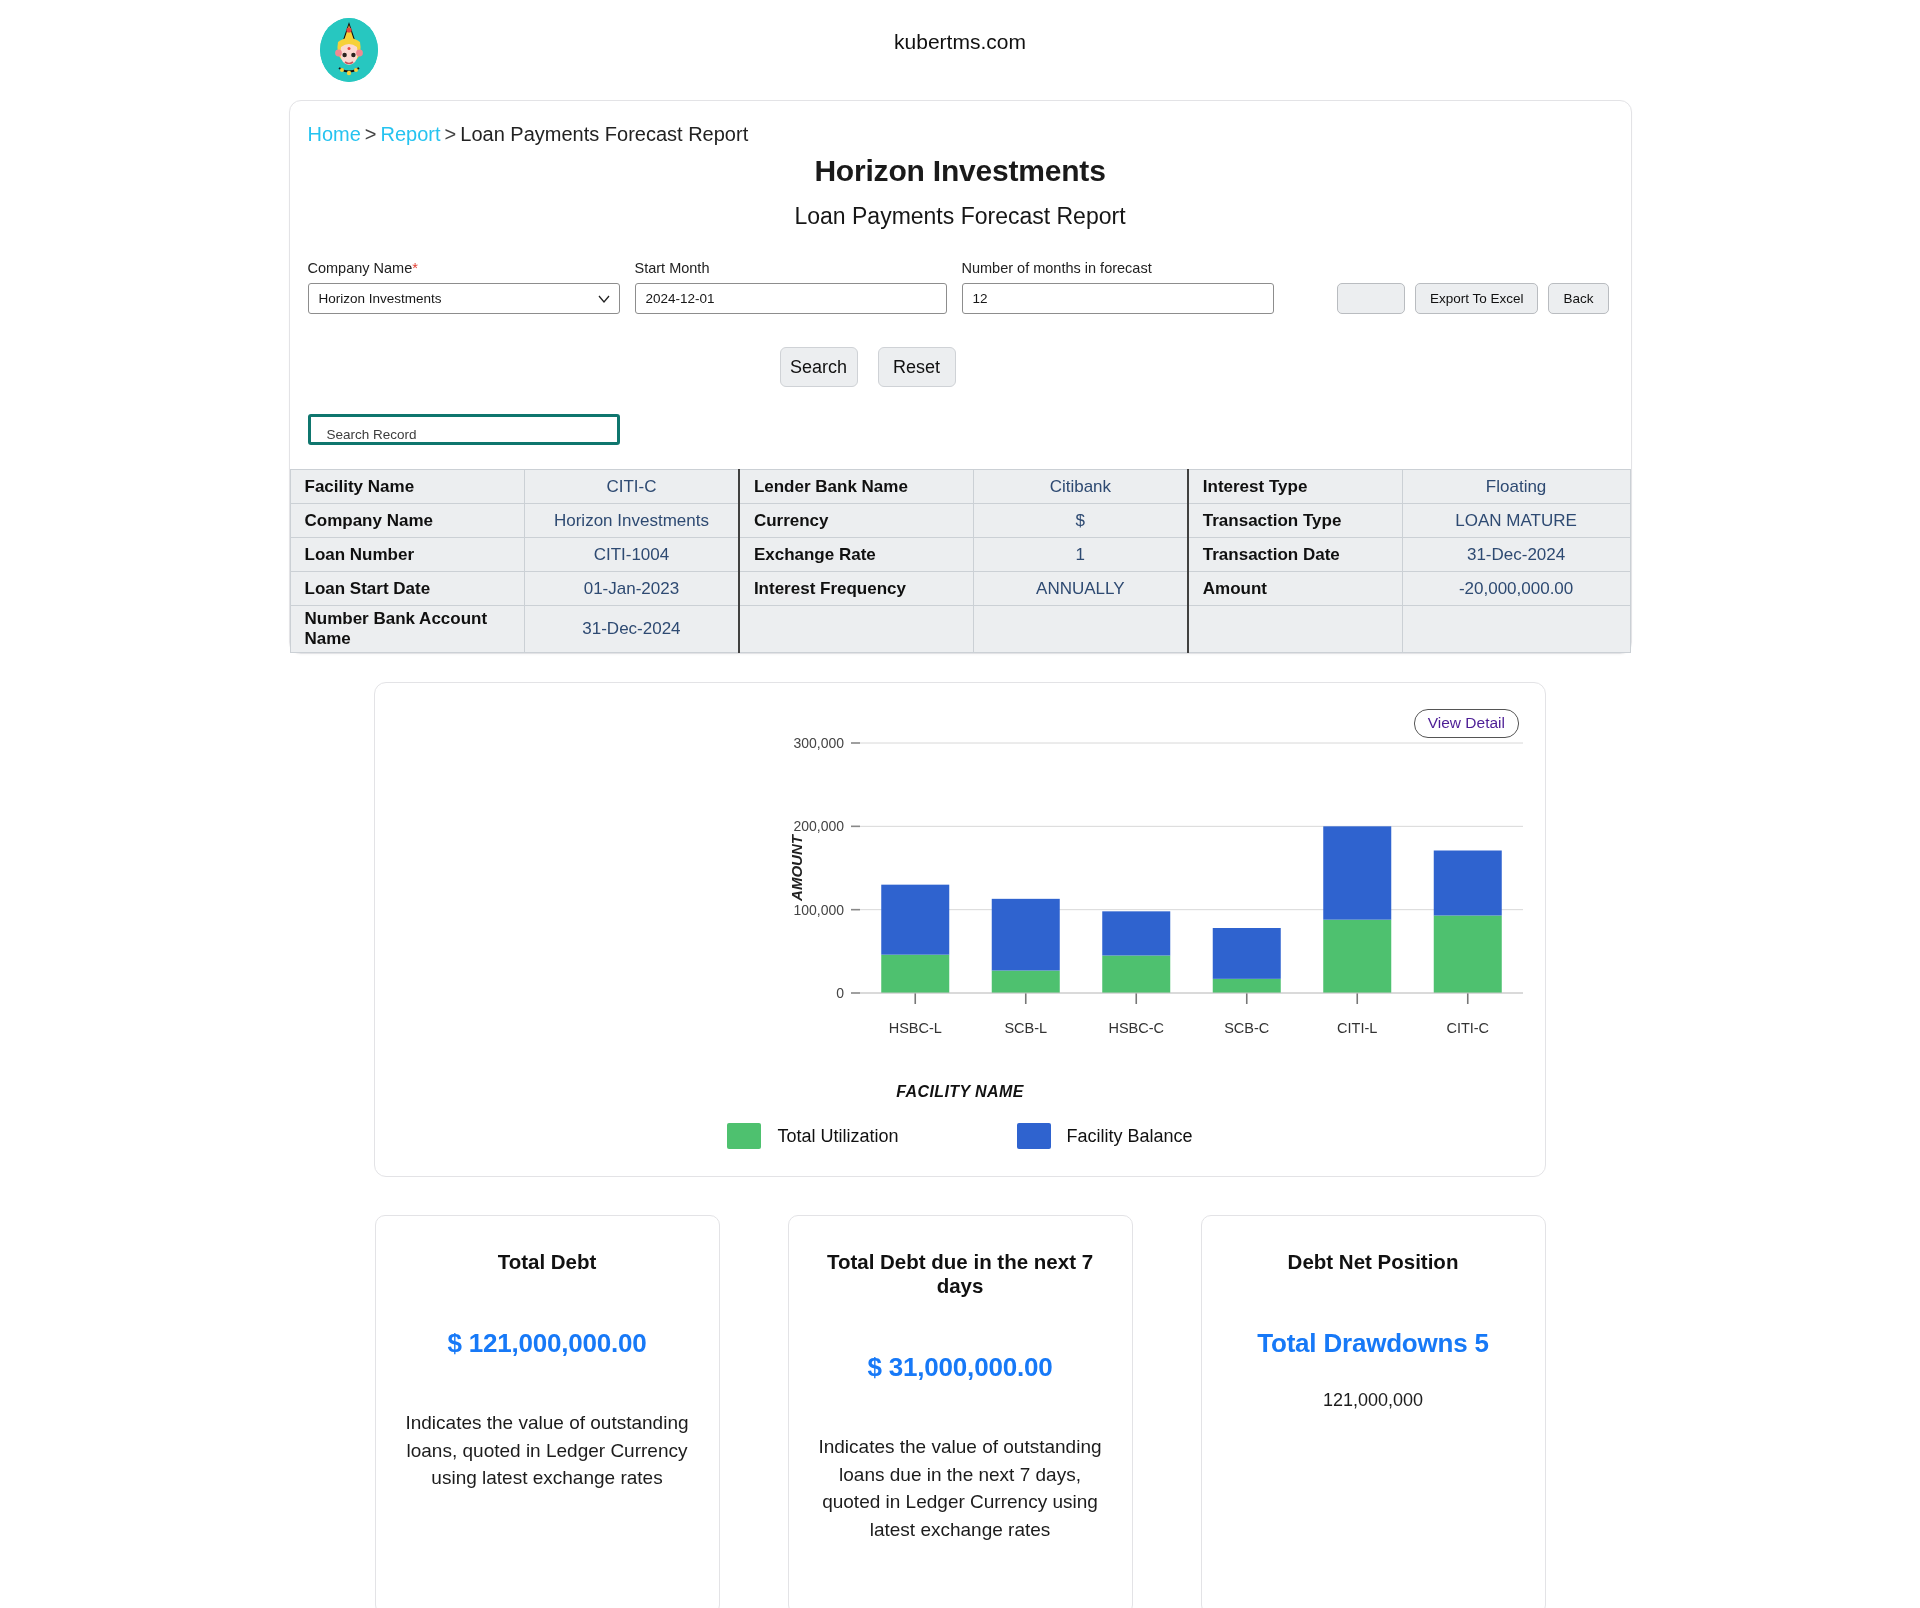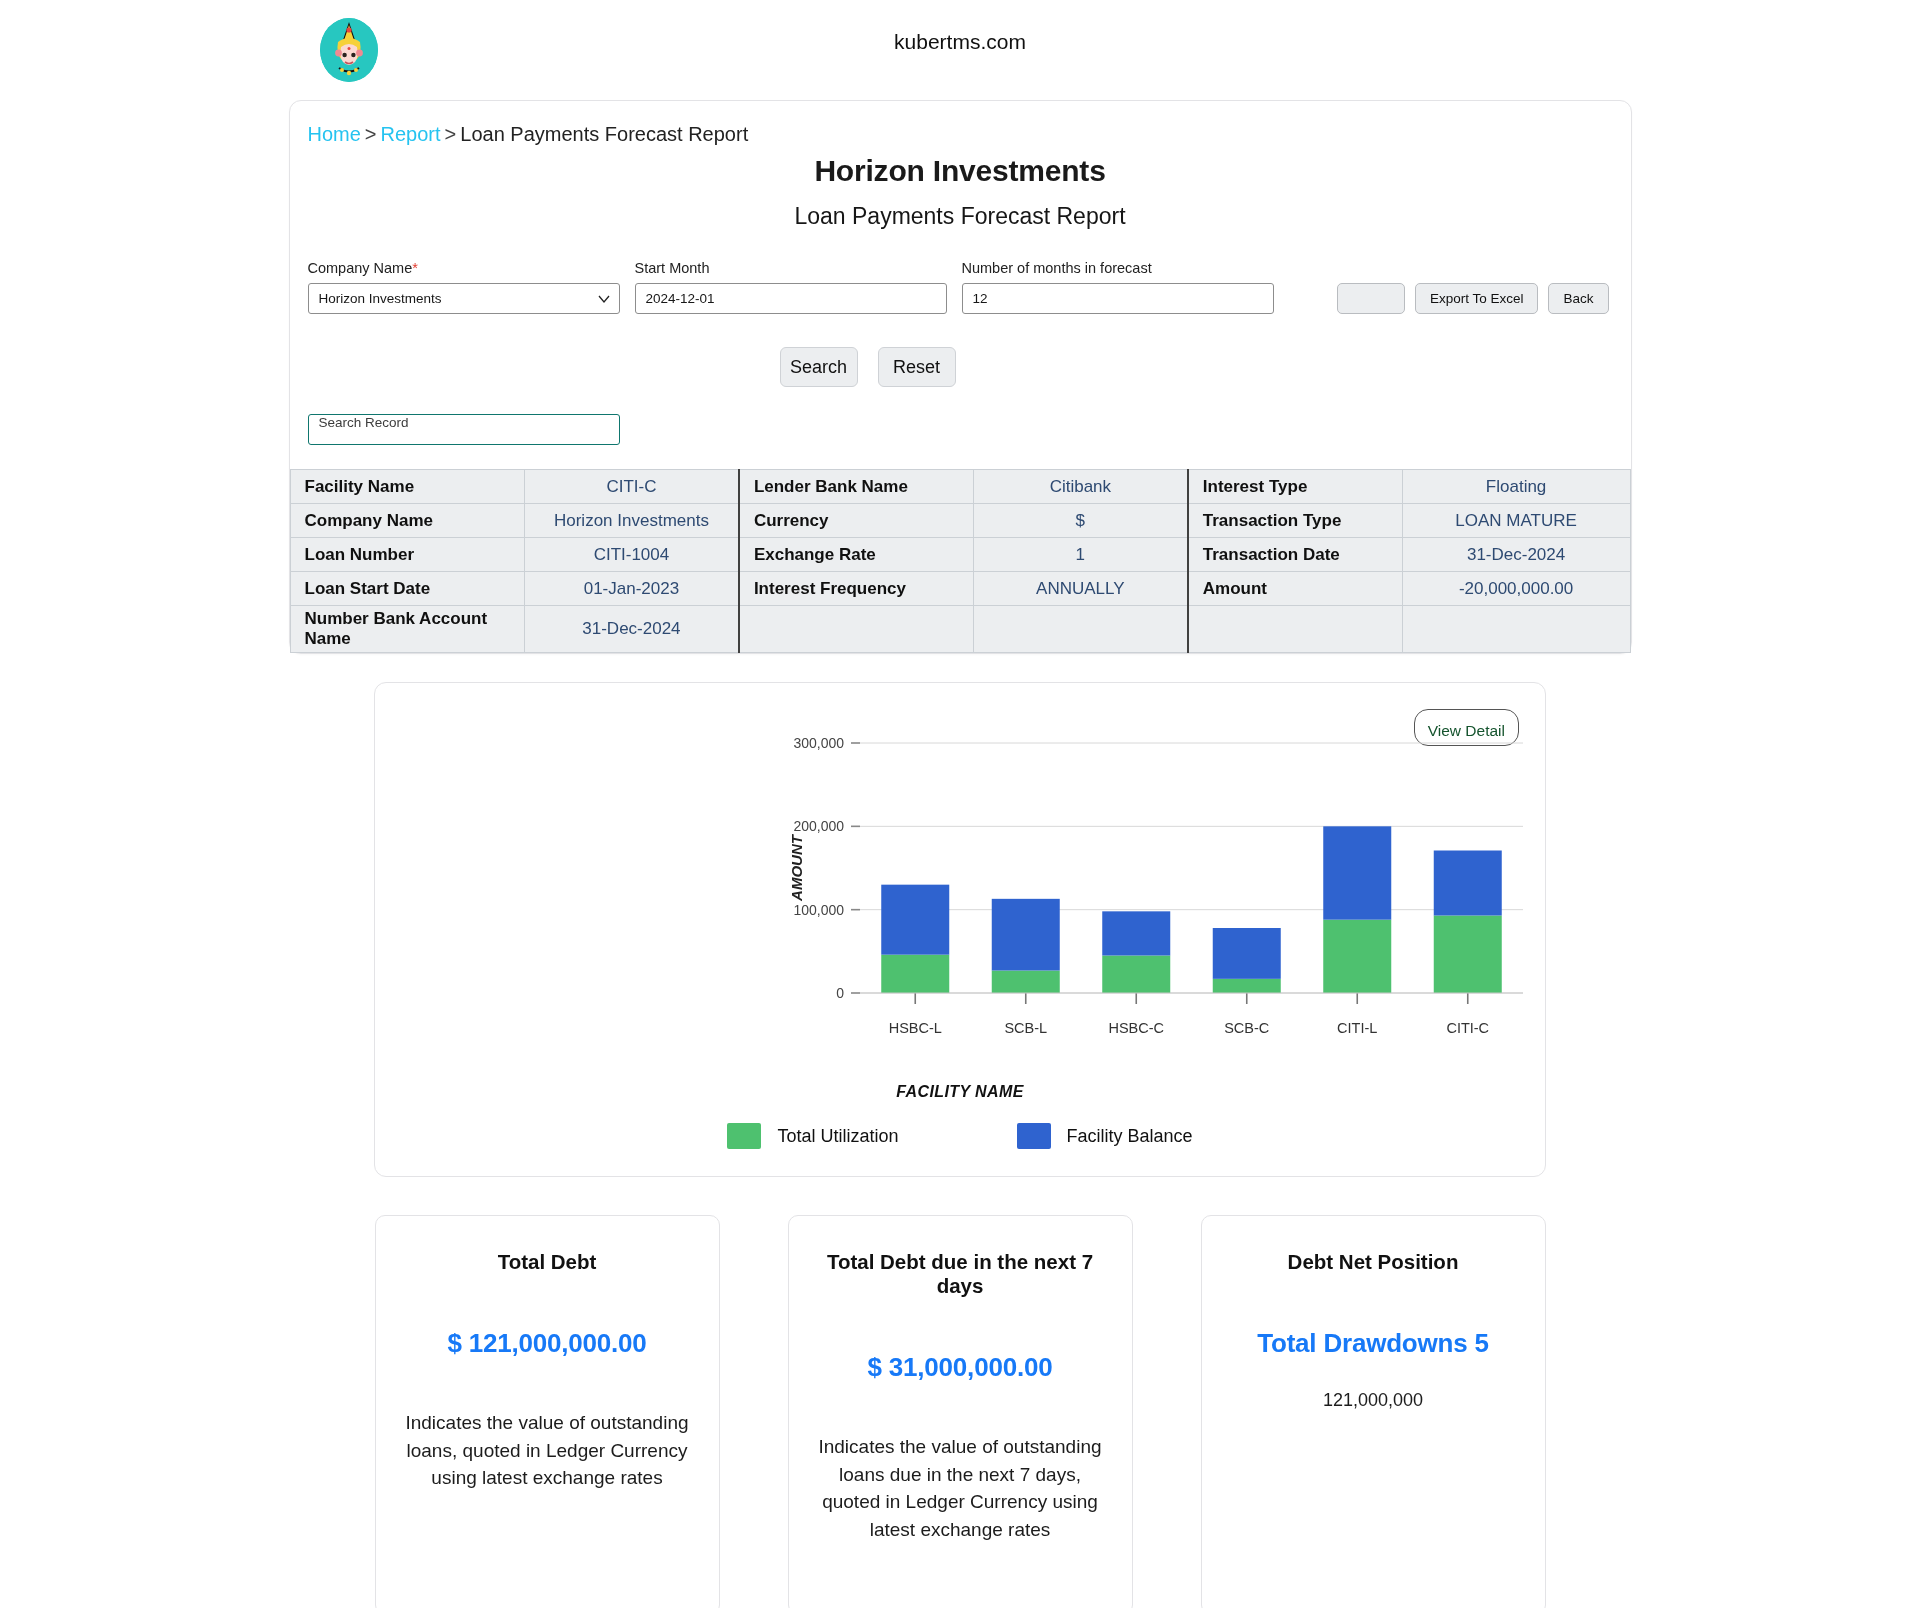--- a/index.html
+++ b/index.html
@@ -113,23 +113,23 @@
     border-radius: 6px;
     font-size: 18px;
     color: #111;
     height: 40px;
     width: 78px;
     display: flex; align-items: center; justify-content: center;
   }
   .search-record-row { padding: 27px 0 0 18px; }
   .search-record {
     width: 312px; height: 31px;
-    border: 1px solid #0f766e; border-radius: 3px;
+    border: 3px solid #0f766e; border-radius: 3px;
     font-size: 13.5px; color: #3c3c3c;
-    padding: 0 10px; display: flex; align-items: flex-start;
+    padding: 0 16px; display: flex; align-items: flex-end;
   }
 
   
   .data-table {
     margin-top: 24px;
     width: 100%;
     border-collapse: collapse;
     table-layout: fixed;
     font-size: 17px;
   }
@@ -154,22 +154,22 @@
     width: 1172px;
     border: 1px solid #e3e3e6;
     border-radius: 12px;
     background: #fff;
     position: relative;
     height: 495px;
   }
   .view-detail {
     position: absolute; right: 26px; top: 26px;
     border: 1px solid #555; border-radius: 14px;
-    background: #fff; font-size: 15.5px; color: #14532d;
-    padding: 12px 13px 5px;
+    background: #fff; font-size: 15.5px; color: #4c1d95;
+    padding: 4px 13px 5px;
   }
   .xlabel {
     text-align: center; font-size: 16px; font-style: italic;
     font-weight: 700; color: #111; letter-spacing: .4px;
   }
   .legend {
     display: flex; justify-content: center; align-items: center; gap: 118px;
     margin-top: 30px;
   }
   .legend-item { display: flex; align-items: center; gap: 16px; }

